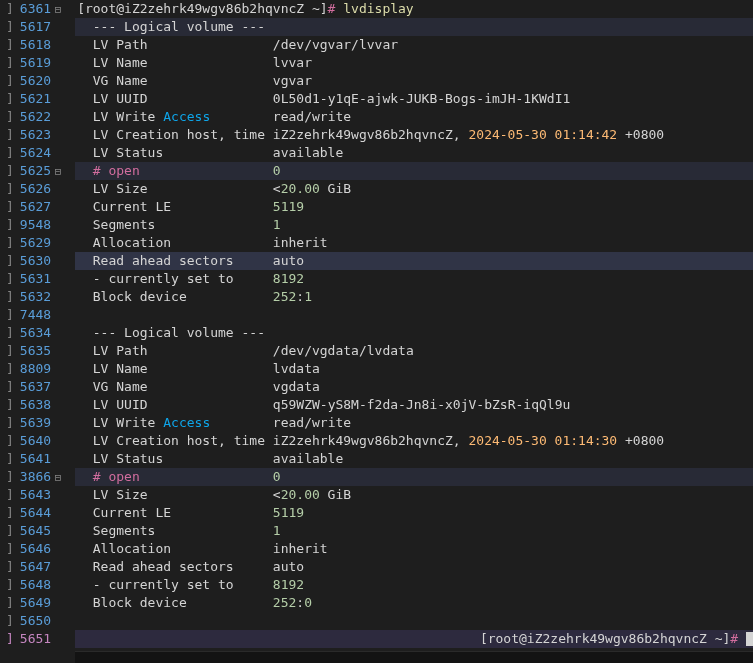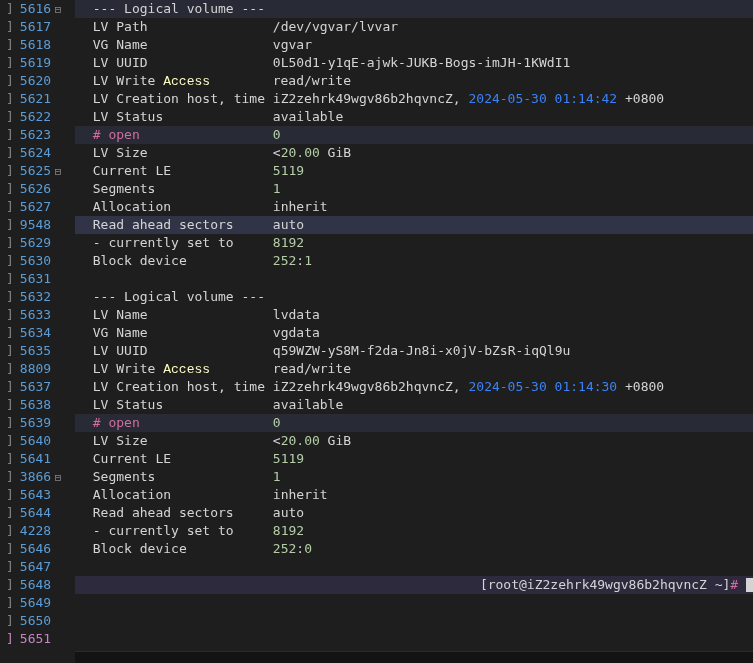--- a/index.html
+++ b/index.html
@@ -48,22 +48,22 @@
     .code-line {
       height: 18px;
       white-space: pre;
       padding-left: 2px;
     }
     .hl-line { background: #282a36; }
     .hl-line2 { background: #303446; }
     .hl-active { background: #2d2a3e; text-align: right; }
     .c-white { color: #d4d4d4; }
     .c-yellow { color: #dcdcaa; }
-    .c-teal { color: #fef9c3; font-family: Liberation Mono, monospace; }
-    .c-purple { color: #3b82f6; }
+    .c-teal { color: #0ea5e9; }
+    .c-purple { color: #fdba74; }
     .c-pink { color: #d16d9e; }
     .c-num { color: #b5cea8; }
     .c-op { color: #d4d4d4; }
     .watermark {
       position: absolute;
       bottom: 16px;
       right: 10px;
       color: #808080;
       font-size: 14px;
       font-family: Arial, sans-serif;
@@ -84,76 +84,79 @@
       height: 14px;
       background: #d4d4d4;
       vertical-align: text-bottom;
     }
   </style>
 </head>
 <body>
 
 <div class="editor">
   <div class="gutter">
-    <div class="line-num"><span class="bracket-col">]</span> <span>5616</span><span class="fold-col">⊟</span></div>
+    <div class="line-num"><span class="bracket-col">]</span> <span>6361</span><span class="fold-col">⊟</span></div>
     <div class="line-num"><span class="bracket-col">]</span> <span>5617</span><span class="fold-col"></span></div>
     <div class="line-num"><span class="bracket-col">]</span> <span>5618</span><span class="fold-col"></span></div>
     <div class="line-num"><span class="bracket-col">]</span> <span>5619</span><span class="fold-col"></span></div>
     <div class="line-num"><span class="bracket-col">]</span> <span>5620</span><span class="fold-col"></span></div>
     <div class="line-num"><span class="bracket-col">]</span> <span>5621</span><span class="fold-col"></span></div>
     <div class="line-num"><span class="bracket-col">]</span> <span>5622</span><span class="fold-col"></span></div>
     <div class="line-num"><span class="bracket-col">]</span> <span>5623</span><span class="fold-col"></span></div>
     <div class="line-num"><span class="bracket-col">]</span> <span>5624</span><span class="fold-col"></span></div>
     <div class="line-num"><span class="bracket-col">]</span> <span>5625</span><span class="fold-col">⊟</span></div>
     <div class="line-num"><span class="bracket-col">]</span> <span>5626</span><span class="fold-col"></span></div>
     <div class="line-num"><span class="bracket-col">]</span> <span>5627</span><span class="fold-col"></span></div>
     <div class="line-num"><span class="bracket-col">]</span> <span>9548</span><span class="fold-col"></span></div>
     <div class="line-num"><span class="bracket-col">]</span> <span>5629</span><span class="fold-col"></span></div>
     <div class="line-num"><span class="bracket-col">]</span> <span>5630</span><span class="fold-col"></span></div>
     <div class="line-num"><span class="bracket-col">]</span> <span>5631</span><span class="fold-col"></span></div>
     <div class="line-num"><span class="bracket-col">]</span> <span>5632</span><span class="fold-col"></span></div>
-    <div class="line-num"><span class="bracket-col">]</span> <span>5633</span><span class="fold-col"></span></div>
+    <div class="line-num"><span class="bracket-col">]</span> <span>7448</span><span class="fold-col"></span></div>
     <div class="line-num"><span class="bracket-col">]</span> <span>5634</span><span class="fold-col"></span></div>
     <div class="line-num"><span class="bracket-col">]</span> <span>5635</span><span class="fold-col"></span></div>
     <div class="line-num"><span class="bracket-col">]</span> <span>8809</span><span class="fold-col"></span></div>
     <div class="line-num"><span class="bracket-col">]</span> <span>5637</span><span class="fold-col"></span></div>
     <div class="line-num"><span class="bracket-col">]</span> <span>5638</span><span class="fold-col"></span></div>
     <div class="line-num"><span class="bracket-col">]</span> <span>5639</span><span class="fold-col"></span></div>
     <div class="line-num"><span class="bracket-col">]</span> <span>5640</span><span class="fold-col"></span></div>
     <div class="line-num"><span class="bracket-col">]</span> <span>5641</span><span class="fold-col"></span></div>
     <div class="line-num"><span class="bracket-col">]</span> <span>3866</span><span class="fold-col">⊟</span></div>
     <div class="line-num"><span class="bracket-col">]</span> <span>5643</span><span class="fold-col"></span></div>
     <div class="line-num"><span class="bracket-col">]</span> <span>5644</span><span class="fold-col"></span></div>
-    <div class="line-num"><span class="bracket-col">]</span> <span>4228</span><span class="fold-col"></span></div>
+    <div class="line-num"><span class="bracket-col">]</span> <span>5645</span><span class="fold-col"></span></div>
     <div class="line-num"><span class="bracket-col">]</span> <span>5646</span><span class="fold-col"></span></div>
     <div class="line-num"><span class="bracket-col">]</span> <span>5647</span><span class="fold-col"></span></div>
     <div class="line-num"><span class="bracket-col">]</span> <span>5648</span><span class="fold-col"></span></div>
     <div class="line-num"><span class="bracket-col">]</span> <span>5649</span><span class="fold-col"></span></div>
     <div class="line-num"><span class="bracket-col">]</span> <span>5650</span><span class="fold-col"></span></div>
     <div class="line-num active"><span class="bracket-col" style="color:#c586c0">]</span> <span>5651</span><span class="fold-col"></span></div>
   </div>
 
   <div class="code-area">
+    <div class="code-line"><span class="c-white">[root@iZ2zehrk49wgv86b2hqvncZ ~]</span><span class="c-pink"># </span><span class="c-yellow">lvdisplay</span></div>
     <div class="code-line hl-line">  <span class="c-white">--- Logical volume ---</span></div>
     <div class="code-line">  <span class="c-white">LV Path</span>                <span class="c-white">/dev/vgvar/lvvar</span></div>
+    <div class="code-line">  <span class="c-white">LV Name</span>                <span class="c-white">lvvar</span></div>
     <div class="code-line">  <span class="c-white">VG Name</span>                <span class="c-white">vgvar</span></div>
     <div class="code-line">  <span class="c-white">LV UUID</span>                <span class="c-white">0L50d1</span><span class="c-op">-</span><span class="c-white">y1qE</span><span class="c-op">-</span><span class="c-white">ajwk</span><span class="c-op">-</span><span class="c-white">JUKB</span><span class="c-op">-</span><span class="c-white">Bogs</span><span class="c-op">-</span><span class="c-white">imJH</span><span class="c-op">-</span><span class="c-white">1KWdI1</span></div>
     <div class="code-line">  <span class="c-white">LV Write </span><span class="c-teal">Access</span>        <span class="c-white">read/write</span></div>
     <div class="code-line">  <span class="c-white">LV Creation host, time iZ2zehrk49wgv86b2hqvncZ, </span><span class="c-purple">2024-05-30 01:14:42 </span><span class="c-white">+0800</span></div>
     <div class="code-line">  <span class="c-white">LV Status</span>              <span class="c-white">available</span></div>
     <div class="code-line hl-line">  <span class="c-pink"># open</span>                 <span class="c-num">0</span></div>
     <div class="code-line">  <span class="c-white">LV Size</span>                <span class="c-op">&lt;</span><span class="c-num">20.00</span><span class="c-white"> GiB</span></div>
     <div class="code-line">  <span class="c-white">Current LE</span>             <span class="c-num">5119</span></div>
     <div class="code-line">  <span class="c-white">Segments</span>               <span class="c-num">1</span></div>
     <div class="code-line">  <span class="c-white">Allocation</span>             <span class="c-white">inherit</span></div>
     <div class="code-line hl-line2">  <span class="c-white">Read ahead sectors</span>     <span class="c-white">auto</span></div>
     <div class="code-line">  <span class="c-white">- currently set to</span>     <span class="c-num">8192</span></div>
     <div class="code-line">  <span class="c-white">Block device</span>           <span class="c-num">252</span><span class="c-op">:</span><span class="c-num">1</span></div>
     <div class="code-line">   </div>
     <div class="code-line">  <span class="c-white">--- Logical volume ---</span></div>
+    <div class="code-line">  <span class="c-white">LV Path</span>                <span class="c-white">/dev/vgdata/lvdata</span></div>
     <div class="code-line">  <span class="c-white">LV Name</span>                <span class="c-white">lvdata</span></div>
     <div class="code-line">  <span class="c-white">VG Name</span>                <span class="c-white">vgdata</span></div>
     <div class="code-line">  <span class="c-white">LV UUID</span>                <span class="c-white">q59WZW</span><span class="c-op">-</span><span class="c-white">yS8M</span><span class="c-op">-</span><span class="c-white">f2da</span><span class="c-op">-</span><span class="c-white">Jn8i</span><span class="c-op">-</span><span class="c-white">x0jV</span><span class="c-op">-</span><span class="c-white">bZsR</span><span class="c-op">-</span><span class="c-white">iqQl9u</span></div>
     <div class="code-line">  <span class="c-white">LV Write </span><span class="c-teal">Access</span>        <span class="c-white">read/write</span></div>
     <div class="code-line">  <span class="c-white">LV Creation host, time iZ2zehrk49wgv86b2hqvncZ, </span><span class="c-purple">2024-05-30 01:14:30 </span><span class="c-white">+0800</span></div>
     <div class="code-line">  <span class="c-white">LV Status</span>              <span class="c-white">available</span></div>
     <div class="code-line hl-line">  <span class="c-pink"># open</span>                 <span class="c-num">0</span></div>
     <div class="code-line">  <span class="c-white">LV Size</span>                <span class="c-op">&lt;</span><span class="c-num">20.00</span><span class="c-white"> GiB</span></div>
     <div class="code-line">  <span class="c-white">Current LE</span>             <span class="c-num">5119</span></div>
     <div class="code-line">  <span class="c-white">Segments</span>               <span class="c-num">1</span></div>

